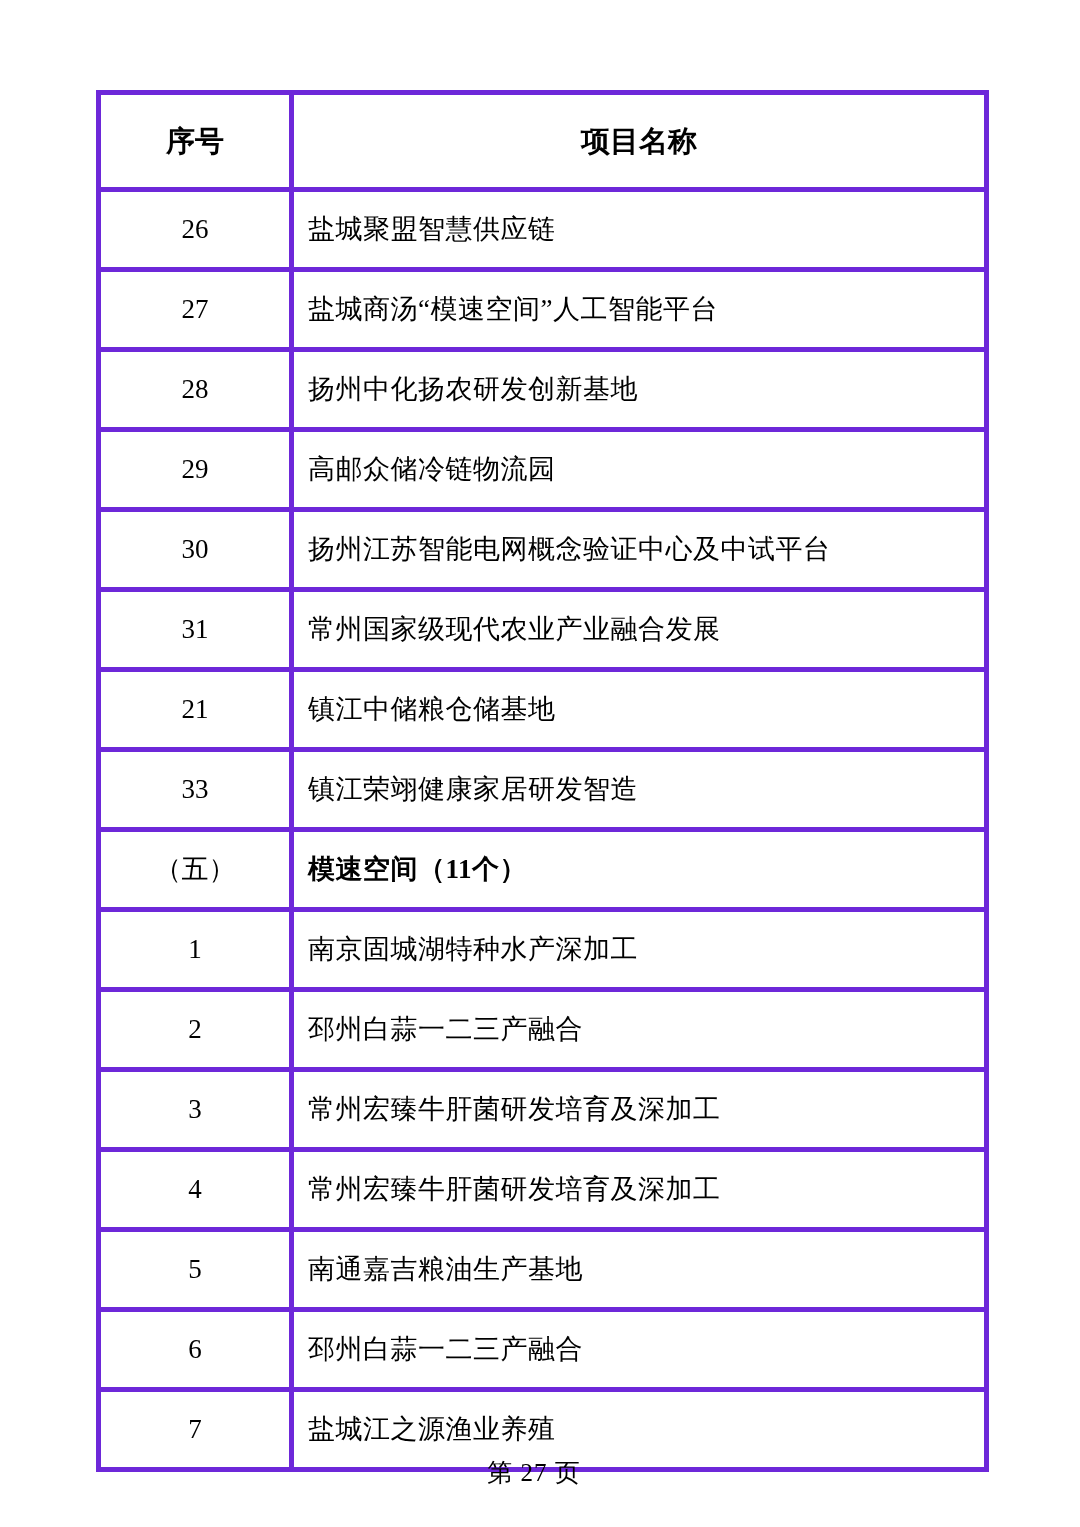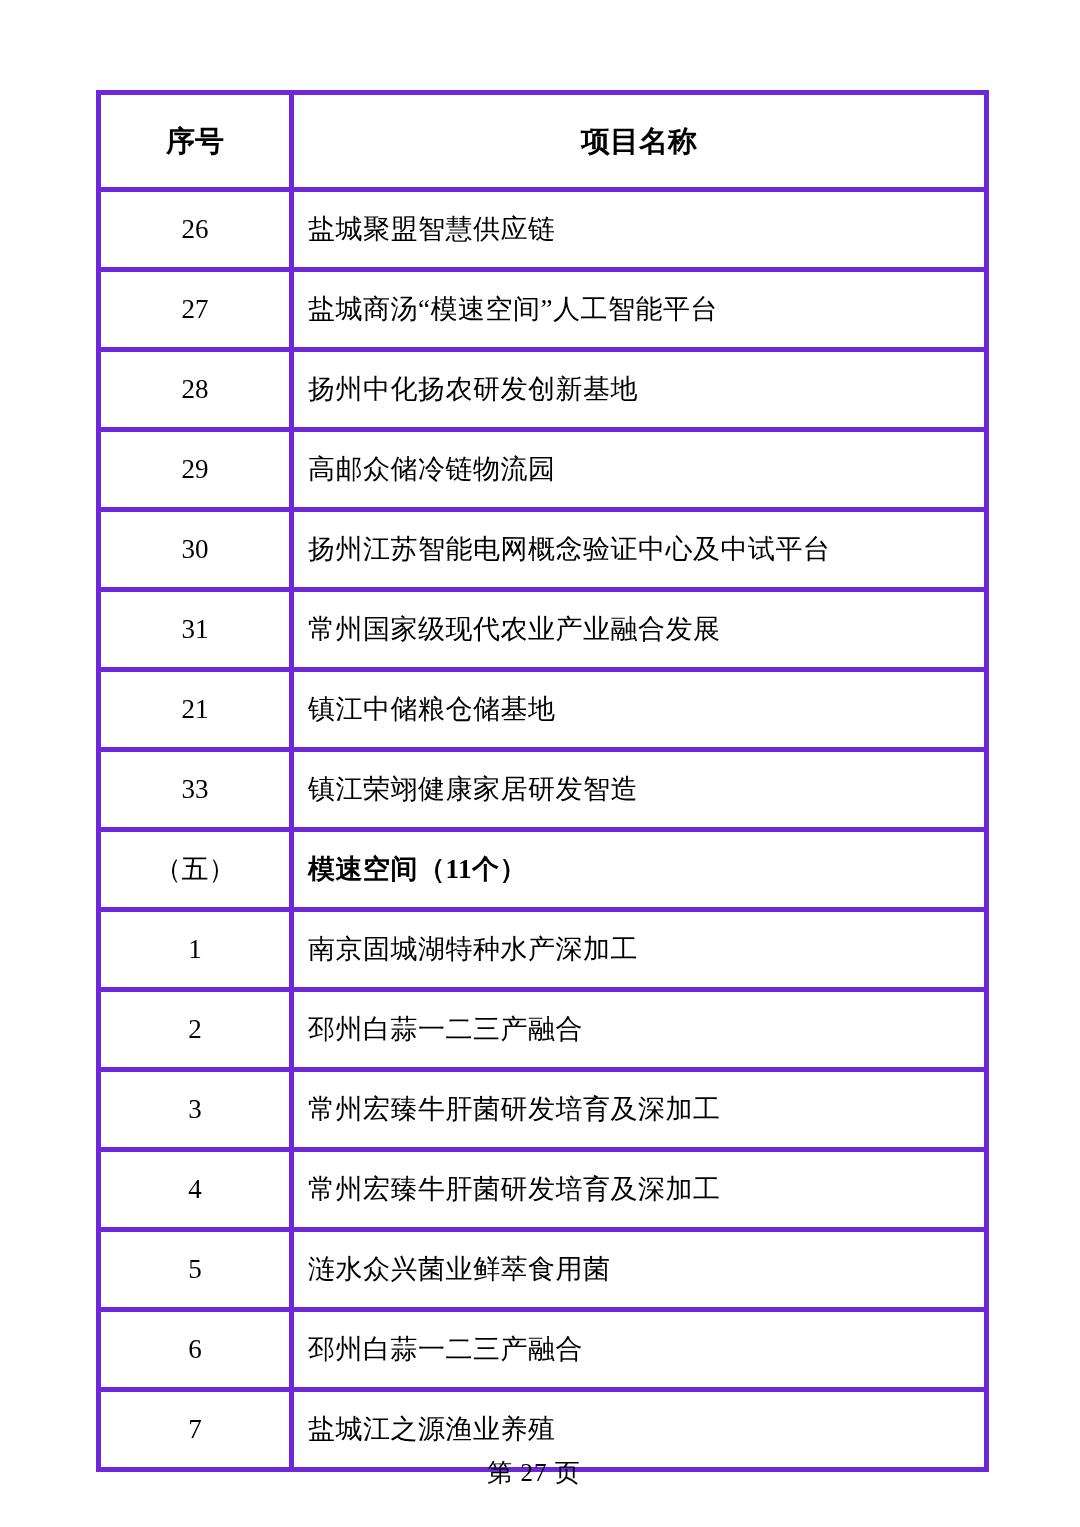--- a/index.html
+++ b/index.html
@@ -216,21 +216,21 @@
         <td class="col-name">
           <div class="cell-inner name-text">常州宏臻牛肝菌研发培育及深加工</div>
         </td>
       </tr>
 
       <tr>
         <td class="col-num">
           <div class="cell-inner center">5</div>
         </td>
         <td class="col-name">
-          <div class="cell-inner name-text">涟水众兴菌业鲜萃食用菌</div>
+          <div class="cell-inner name-text">南通嘉吉粮油生产基地</div>
         </td>
       </tr>
 
       <tr>
         <td class="col-num">
           <div class="cell-inner center">6</div>
         </td>
         <td class="col-name">
           <div class="cell-inner name-text">邳州白蒜一二三产融合</div>
         </td>

